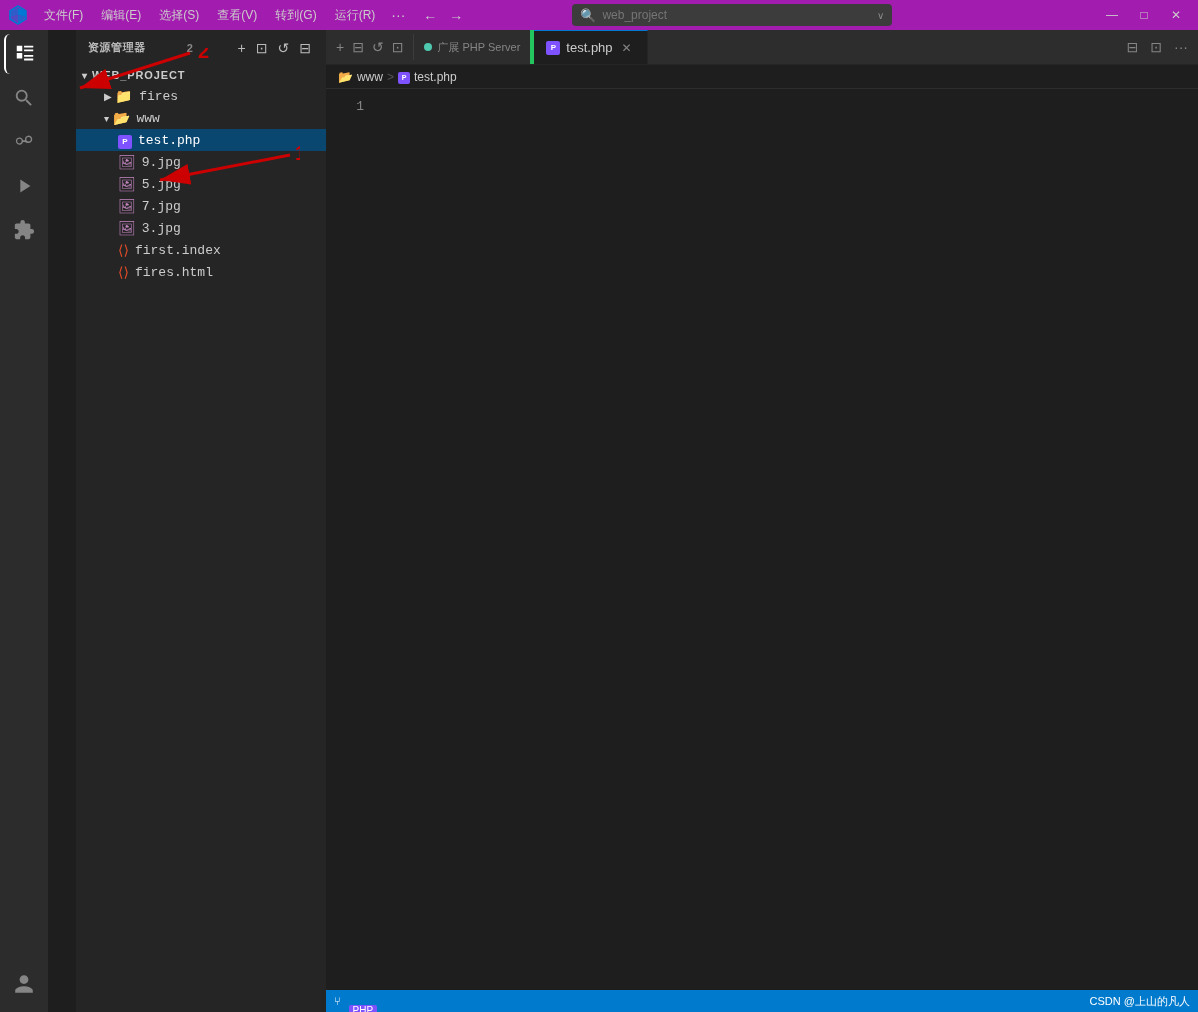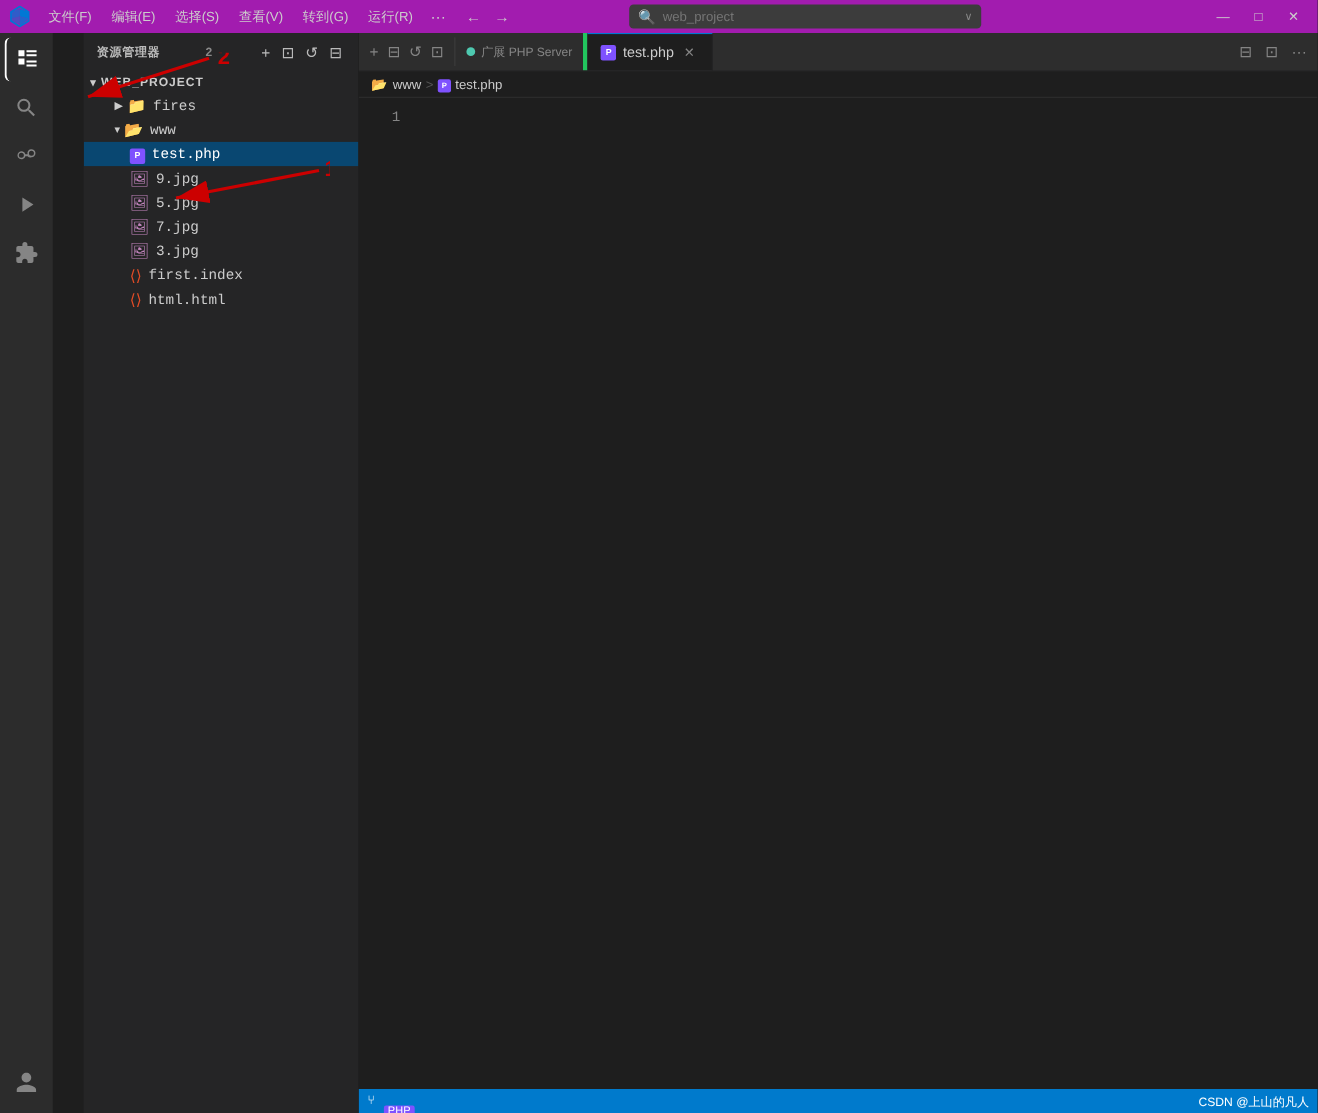--- a/index.html
+++ b/index.html
@@ -543,21 +543,21 @@
         <span class="tree-item-label">3.jpg</span>
       </div>
 
       <div class="tree-item indent-2">
         <span class="item-icon" style="color:#e34c26;">⟨⟩</span>
         <span class="tree-item-label">first.index</span>
       </div>
 
       <div class="tree-item indent-2">
         <span class="item-icon" style="color:#e34c26;">⟨⟩</span>
-        <span class="tree-item-label">html.html</span>
+        <span class="tree-item-label">fires.html</span>
       </div>
     </div>
   </div>
 
   <div class="editor-area">
 
     <div class="tab-bar">
       <div class="tab-bar-left">
         <button class="tab-bar-btn">+</button>
         <button class="tab-bar-btn">⊟</button>

